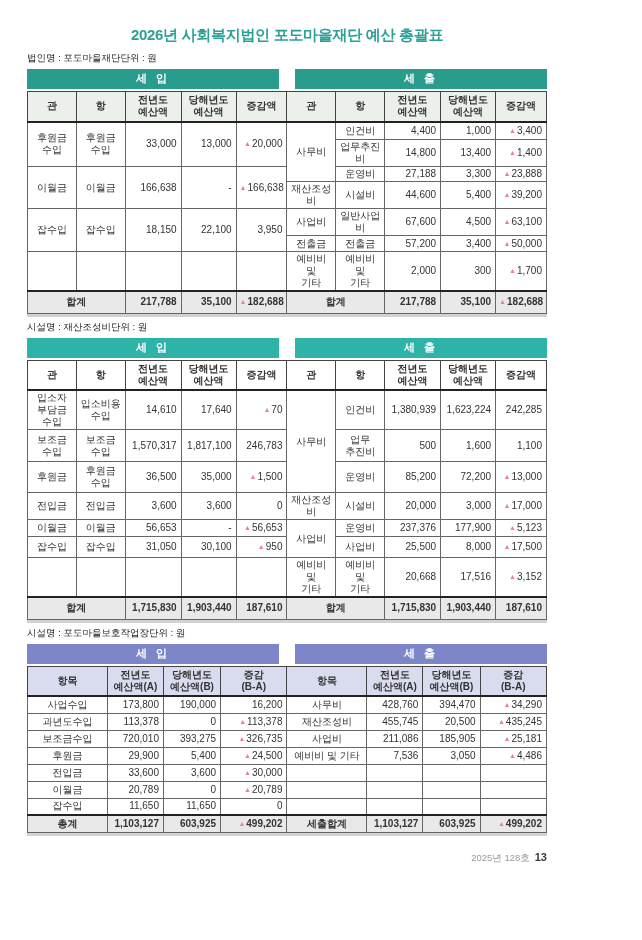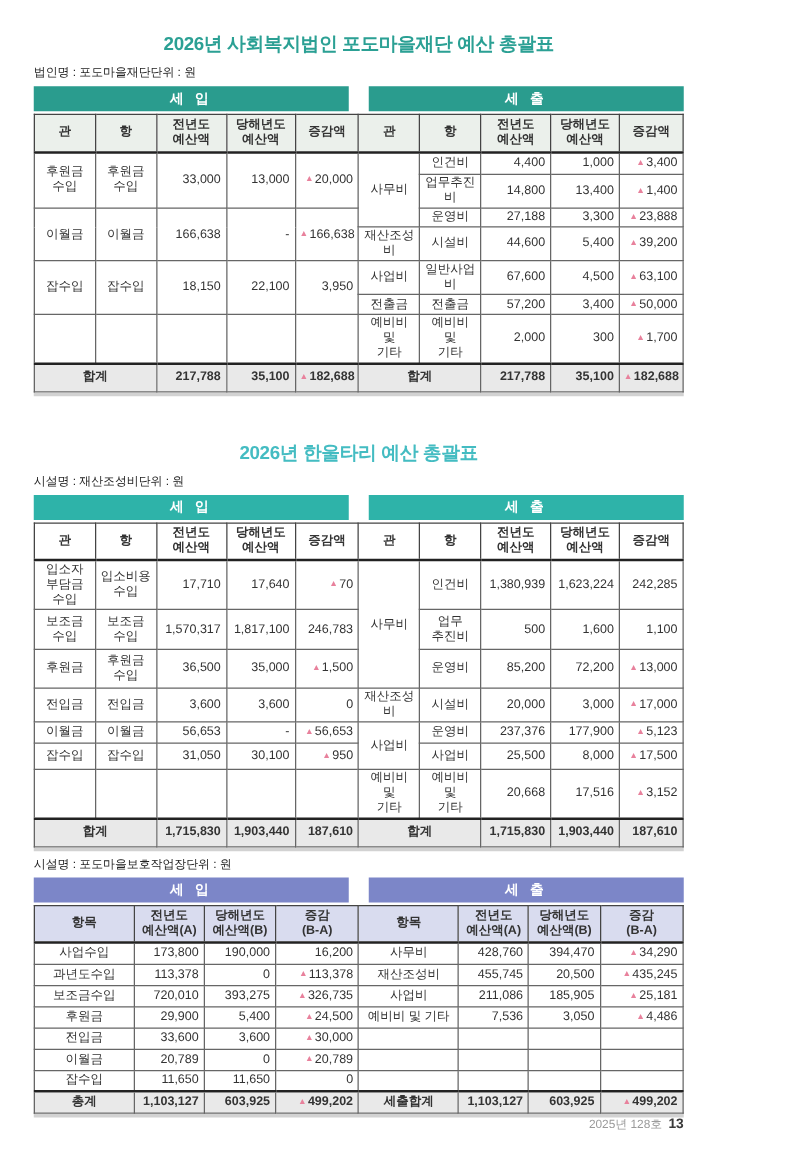--- a/index.html
+++ b/index.html
@@ -42,21 +42,21 @@
   .tw1 tbody tr:nth-child(6){height:16px;}
   .tw1 tbody tr:nth-child(7){height:34px;}
   .tw2 tbody tr:nth-child(1){height:31px;}
   .tw2 tbody tr:nth-child(2){height:32px;}
   .tw2 tbody tr:nth-child(3){height:31px;}
   .tw2 tbody tr:nth-child(4){height:16px;}
   .tw2 tbody tr:nth-child(5){height:17px;}
   .tw2 tbody tr:nth-child(6){height:21px;}
   .tw2 tbody tr:nth-child(7){height:33px;}
   .tw3 tbody tr{height:17px;margin-top:26px;}
-  .footer{position:absolute;right:27px;top:893px;font-size:9.5px;color:#9a9a9a;}
+  .footer{position:absolute;right:27px;top:851px;font-size:9.5px;color:#9a9a9a;}
   .footer .pagenum{color:#3a3a3a;font-weight:bold;font-size:11px;margin-left:5px;}
 </style>
 </head>
 <body>
 
 <div class="page">
 
   <h1 class="title t1-title">2026년 사회복지법인 포도마을재단 예산 총괄표</h1>
   <div class="meta">
     <span>법인명 : 포도마을재단</span>
@@ -169,21 +169,20 @@
             <td class="num"><span class="tri">▲</span>182,688</td>
             <td colspan="2">합계</td>
             <td class="num">217,788</td>
             <td class="num">35,100</td>
             <td class="num"><span class="tri">▲</span>182,688</td>
           </tr>
         </tbody>
       </table>
   </div>
 
-  <h1 class="title t2-title">2026년 한울타리 예산 총괄표</h1>
   <div class="meta">
     <span>시설명 : 재산조성비</span>
     <span>단위 : 원</span>
   </div>
   <div class="tablewrap tw2">
     <div class="band-row">
       <div class="band-cell">세 입</div>
       <div class="band-cell">세 출</div>
     </div>
     <table>
@@ -210,21 +209,21 @@
             <th>항</th>
             <th>전년도<br>예산액</th>
             <th>당해년도<br>예산액</th>
             <th>증감액</th>
           </tr>
         </thead>
         <tbody>
           <tr>
             <td>입소자<br>부담금 수입</td>
             <td>입소비용<br>수입</td>
-            <td class="num">17,710</td>
+            <td class="num">14,610</td>
             <td class="num">17,640</td>
             <td class="num"><span class="tri">▲</span>70</td>
             <td rowspan="3">사무비</td>
             <td>인건비</td>
             <td class="num">1,380,939</td>
             <td class="num">1,623,224</td>
             <td class="num">242,285</td>
           </tr>
           <tr>
             <td>보조금<br>수입</td>

